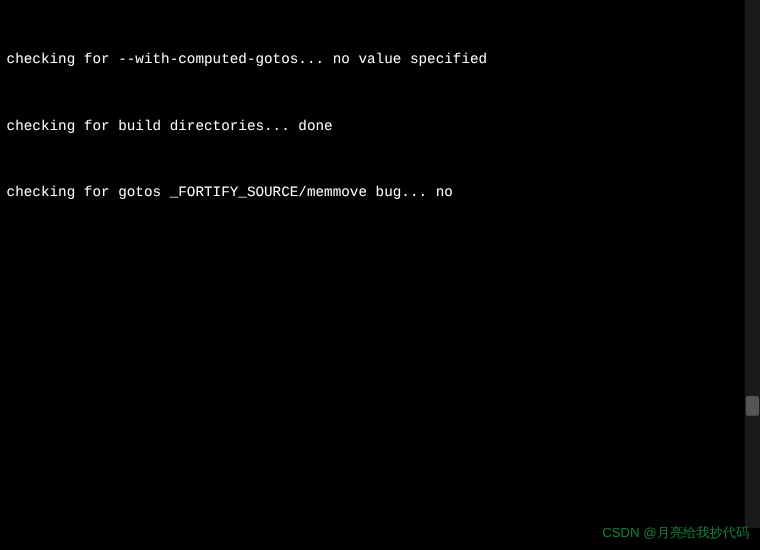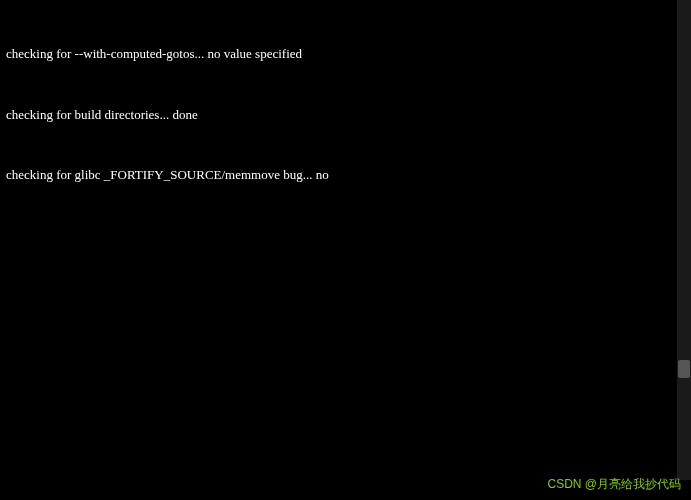--- a/index.html
+++ b/index.html
@@ -17,27 +17,26 @@
       width: 691px;
       height: 500px;
       overflow: hidden;
       position: relative;
     }
     .terminal-output {
       white-space: pre;
     }
     .line {
       display: block;
-      font-family: Liberation Serif, serif;
     }
     .watermark {
       position: absolute;
       bottom: 6px;
       right: 10px;
-      color: #84cc16;
+      color: #15803d;
       font-size: 12px;
       font-family: Arial, sans-serif;
     }
     .scrollbar {
       position: absolute;
       right: 0;
       top: 0;
       width: 14px;
       height: 480px;
       background: #1a1a1a;
@@ -51,21 +50,21 @@
       background: #555;
       border-radius: 2px;
     }
   </style>
 </head>
 <body>
 
 <div class="terminal-output">
   <span class="line">checking for --with-computed-gotos... no value specified</span>
   <span class="line">checking for build directories... done</span>
-  <span class="line">checking for glibc _FORTIFY_SOURCE/memmove bug... no</span>
+  <span class="line">checking for gotos _FORTIFY_SOURCE/memmove bug... no</span>
   
   
   
   
   
   
   
   
   
   

